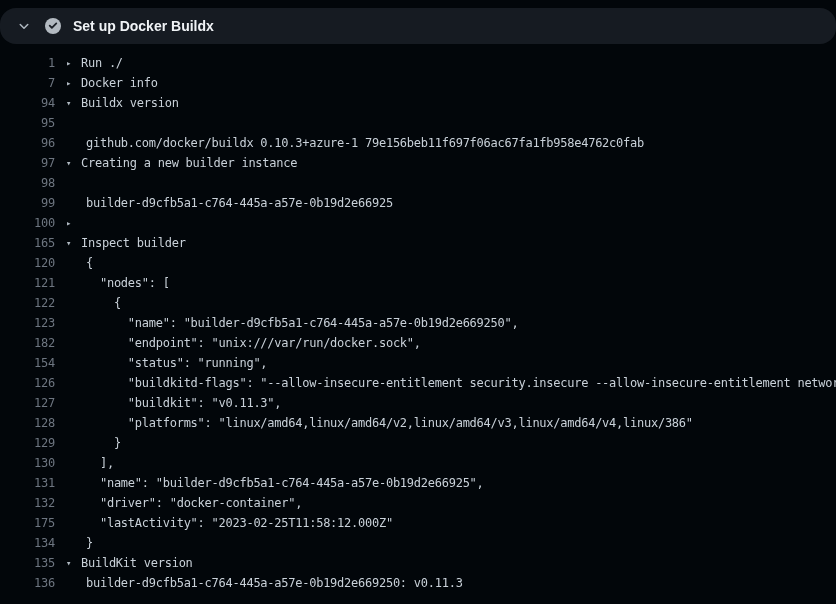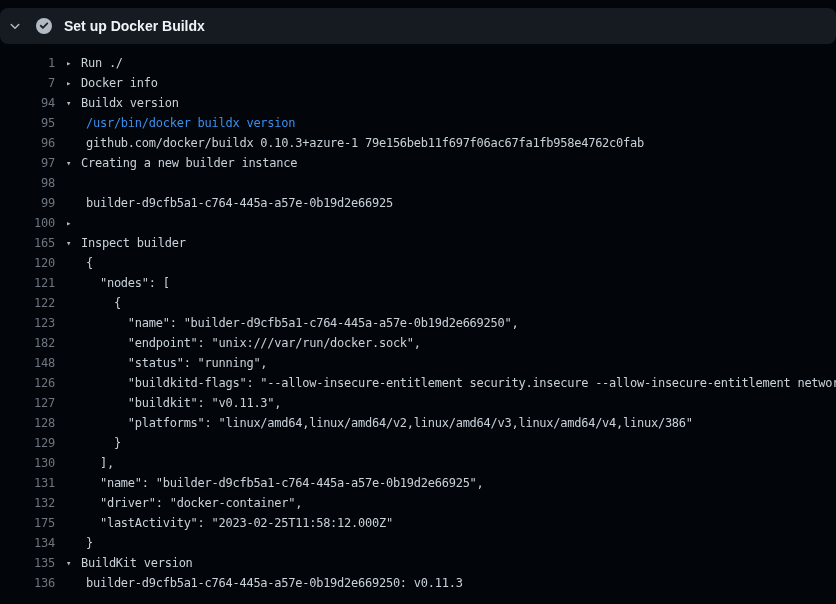--- a/index.html
+++ b/index.html
@@ -17,24 +17,24 @@
   html, body {
     width: 836px; height: 604px;
     overflow: hidden;
     background: var(--page-bg);
   }
   .step-header {
     position: absolute;
     left: 0; top: 8px;
     width: 836px; height: 36px;
     background: var(--header-bg);
-    border-radius: 8px;
+    border-radius: 16px;
     display: flex;
     align-items: center;
-    padding-left: 9px;
+    padding-left: 18px;
     cursor: pointer;
   }
   .step-header .chev { display: inline-flex; width: 12px; margin-right: 15px; }
   .step-header .status { display: inline-flex; width: 16px; height: 16px; margin-right: 12px; }
   .step-title {
     font-family: "Liberation Sans", "DejaVu Sans", sans-serif;
     font-size: 14px;
     font-weight: 600;
     color: var(--title-fg);
   }
@@ -89,33 +89,33 @@
       <path d="M11.3 5.4 L6.85 9.85 L4.7 7.7" fill="none" stroke="#1c2128" stroke-width="1.8" stroke-linecap="round" stroke-linejoin="round"></path>
     </svg>
   </span>
   <span class="step-title">Set up Docker Buildx</span>
 </div>
 
 <div class="log" id="log">
     <div class="line"><span class="num">1</span><span class="marker">▸</span><span class="txt group">Run ./</span></div>
     <div class="line"><span class="num">7</span><span class="marker">▸</span><span class="txt group">Docker info</span></div>
     <div class="line"><span class="num">94</span><span class="marker">▾</span><span class="txt group">Buildx version</span></div>
-    <div class="line"><span class="num">95</span><span class="marker"></span><span class="txt command">/usr/bin/docker buildx version</span></div>
+    <div class="line"><span class="num">95</span><span class="marker"></span></div>
     <div class="line"><span class="num">96</span><span class="marker"></span><span class="txt text">github.com/docker/buildx 0.10.3+azure-1 79e156beb11f697f06ac67fa1fb958e4762c0fab</span></div>
     <div class="line"><span class="num">97</span><span class="marker">▾</span><span class="txt group">Creating a new builder instance</span></div>
     <div class="line"><span class="num">98</span><span class="marker"></span></div>
     <div class="line"><span class="num">99</span><span class="marker"></span><span class="txt text">builder-d9cfb5a1-c764-445a-a57e-0b19d2e66925</span></div>
     <div class="line"><span class="num">100</span><span class="marker">▸</span></div>
     <div class="line"><span class="num">165</span><span class="marker">▾</span><span class="txt group">Inspect builder</span></div>
     <div class="line"><span class="num">120</span><span class="marker"></span><span class="txt text">{</span></div>
     <div class="line"><span class="num">121</span><span class="marker"></span><span class="txt text">  "nodes": [</span></div>
     <div class="line"><span class="num">122</span><span class="marker"></span><span class="txt text">    {</span></div>
     <div class="line"><span class="num">123</span><span class="marker"></span><span class="txt text">      "name": "builder-d9cfb5a1-c764-445a-a57e-0b19d2e669250",</span></div>
     <div class="line"><span class="num">182</span><span class="marker"></span><span class="txt text">      "endpoint": "unix:///var/run/docker.sock",</span></div>
-    <div class="line"><span class="num">148</span><span class="marker"></span><span class="txt text">      "status": "running",</span></div>
+    <div class="line"><span class="num">154</span><span class="marker"></span><span class="txt text">      "status": "running",</span></div>
     <div class="line"><span class="num">126</span><span class="marker"></span><span class="txt text">      "buildkitd-flags": "--allow-insecure-entitlement security.insecure --allow-insecure-entitlement network.host",</span></div>
     <div class="line"><span class="num">127</span><span class="marker"></span><span class="txt text">      "buildkit": "v0.11.3",</span></div>
     <div class="line"><span class="num">128</span><span class="marker"></span><span class="txt text">      "platforms": "linux/amd64,linux/amd64/v2,linux/amd64/v3,linux/amd64/v4,linux/386"</span></div>
     <div class="line"><span class="num">129</span><span class="marker"></span><span class="txt text">    }</span></div>
     <div class="line"><span class="num">130</span><span class="marker"></span><span class="txt text">  ],</span></div>
     <div class="line"><span class="num">131</span><span class="marker"></span><span class="txt text">  "name": "builder-d9cfb5a1-c764-445a-a57e-0b19d2e66925",</span></div>
     <div class="line"><span class="num">132</span><span class="marker"></span><span class="txt text">  "driver": "docker-container",</span></div>
     <div class="line"><span class="num">175</span><span class="marker"></span><span class="txt text">  "lastActivity": "2023-02-25T11:58:12.000Z"</span></div>
     <div class="line"><span class="num">134</span><span class="marker"></span><span class="txt text">}</span></div>
     <div class="line"><span class="num">135</span><span class="marker">▾</span><span class="txt group">BuildKit version</span></div>

